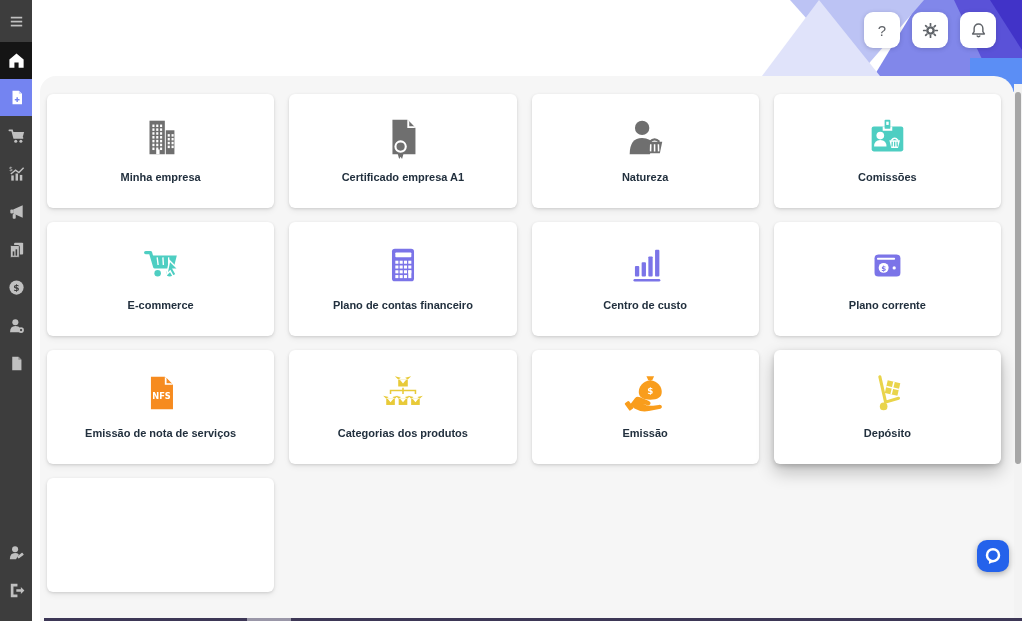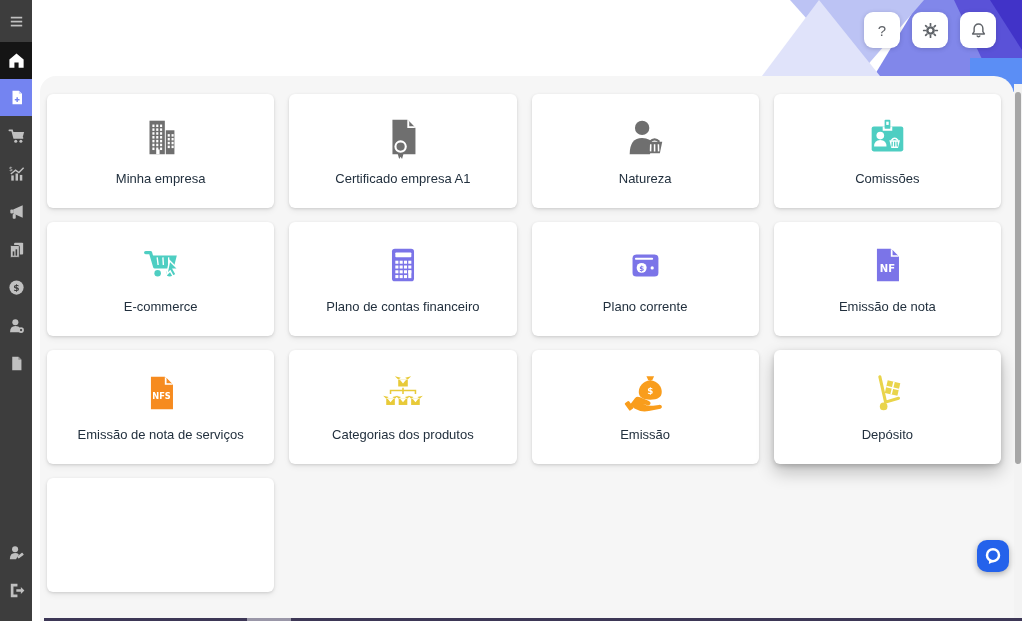--- a/index.html
+++ b/index.html
@@ -35,21 +35,21 @@
   
   .panel{position:absolute;left:40px;top:76px;right:8px;bottom:0;background:#f6f6f6;
     border-radius:16px 20px 0 0;z-index:10;overflow:hidden;}
   .grid{display:grid;grid-template-columns:repeat(4,1fr);column-gap:15px;row-gap:14px;
     grid-auto-rows:114px;padding:18px 13px 0 7px;}
   .card{background:#fff;border-radius:6px;box-shadow:0 1px 3px rgba(0,0,0,.13),0 3px 6px rgba(0,0,0,.06);
     display:flex;flex-direction:column;align-items:center;padding-top:20px;cursor:pointer;}
   .card.elevated{box-shadow:0 2px 5px rgba(0,0,0,.18),0 8px 18px rgba(0,0,0,.24);}
   .card-icon{width:46px;height:46px;display:block;}
   .card-icon svg{width:46px;height:46px;display:block;}
-  .card-label{margin-top:11px;font-size:13px;font-weight:400;color:#22303e;text-align:center;padding:0 6px;}
+  .card-label{margin-top:11px;font-size:11px;font-weight:700;color:#22303e;text-align:center;padding:0 6px;}
   
   .bottom-bar{position:absolute;left:44px;right:0;bottom:0;height:3px;background:#3d3756;z-index:40;}
   .h-thumb{position:absolute;left:203px;top:0;width:44px;height:3px;background:#9a97a8;}
   .v-track{position:absolute;right:0;top:84px;bottom:3px;width:8px;background:#f3f3f3;z-index:40;}
   .v-thumb{position:absolute;right:1px;top:8px;width:6px;height:372px;background:#a6a6a6;border-radius:3px;cursor:pointer;}
   .deco-blue{position:absolute;right:0;top:58px;width:52px;height:34px;background:#5b8ef5;z-index:7;}
   
   .chat-launcher{position:absolute;right:13px;bottom:49px;width:32px;height:32px;border-radius:10px;
     background:#2462eb;display:flex;align-items:center;justify-content:center;cursor:pointer;z-index:50;
     box-shadow:0 2px 6px rgba(0,0,0,.3);}
@@ -359,39 +359,42 @@
             <rect x="29.5" y="24.5" width="3.2" height="3.2" fill="#fff"></rect>
             <rect x="29.5" y="29.5" width="3.2" height="3.2" fill="#fff"></rect>
             <rect x="29.5" y="29.5" width="3.2" height="8.2" fill="#fff"></rect>
           </svg>
         </span>
         <div class="card-label">Plano de contas financeiro</div>
       </div>
       <div class="card">
         <span class="card-icon">
           <svg viewBox="0 0 48 48">
+    <g fill="#7b74e8">
+              <rect x="13.5" y="25" width="4.5" height="11" rx="1"></rect>
+              <rect x="20.5" y="21" width="4.5" height="15" rx="1"></rect>
+              <rect x="27.5" y="15" width="4.5" height="21" rx="1"></rect>
+              <rect x="34.5" y="8" width="4.5" height="28" rx="1"></rect>
+              <rect x="12" y="38.5" width="28" height="2.6" rx="1.3"></rect>
+            </g>
+          </svg>
+        </span>
+        <div class="card-label">Centro de custo</div>
+      </div>
+      <div class="card">
+        <span class="card-icon">
+          <svg viewBox="0 0 48 48">
     <rect x="11" y="13" width="27" height="23" rx="4" fill="#7b74e8"></rect>
     <rect x="13.5" y="16.5" width="19" height="2" rx="1" fill="#fff"></rect>
     <circle cx="20.5" cy="27" r="5.2" fill="#fff"></circle>
     <text x="20.5" y="30" font-size="7.5" font-weight="bold" fill="#7b74e8" text-anchor="middle" font-family="DejaVu Sans, sans-serif">$</text>
     <circle cx="31.5" cy="27" r="1.7" fill="#fff"></circle>
           </svg>
         </span>
         <div class="card-label">Plano corrente</div>
-      </div>
-      <div class="card">
-        <span class="card-icon">
-          <svg viewBox="0 0 48 48">
-    <path d="M13.5 7 H28 L36.5 15.5 V41 H13.5 Z" fill="#7b74e8"></path>
-    <path d="M28 7 V15.5 H36.5 Z" fill="#fff"></path>
-    <path d="M29.8 8.3 L35.2 13.8 H29.8 Z" fill="#7b74e8"></path>
-    <text x="24.5" y="31" font-size="10.5" font-weight="bold" fill="#fff" text-anchor="middle" font-family="DejaVu Sans, sans-serif">NF</text>
-          </svg>
-        </span>
-        <div class="card-label">Emissão de nota</div>
       </div>
       <div class="card">
         <span class="card-icon">
           <svg viewBox="0 0 48 48">
     <path d="M13.5 7 H28 L36.5 15.5 V41 H13.5 Z" fill="#f68b1f"></path>
     <path d="M28 7 V15.5 H36.5 Z" fill="#fff"></path>
     <path d="M29.8 8.3 L35.2 13.8 H29.8 Z" fill="#f68b1f"></path>
     <text x="24.5" y="30.5" font-size="8.6" font-weight="bold" fill="#fff" text-anchor="middle" font-family="DejaVu Sans, sans-serif">NFS</text>
           </svg>
         </span>

